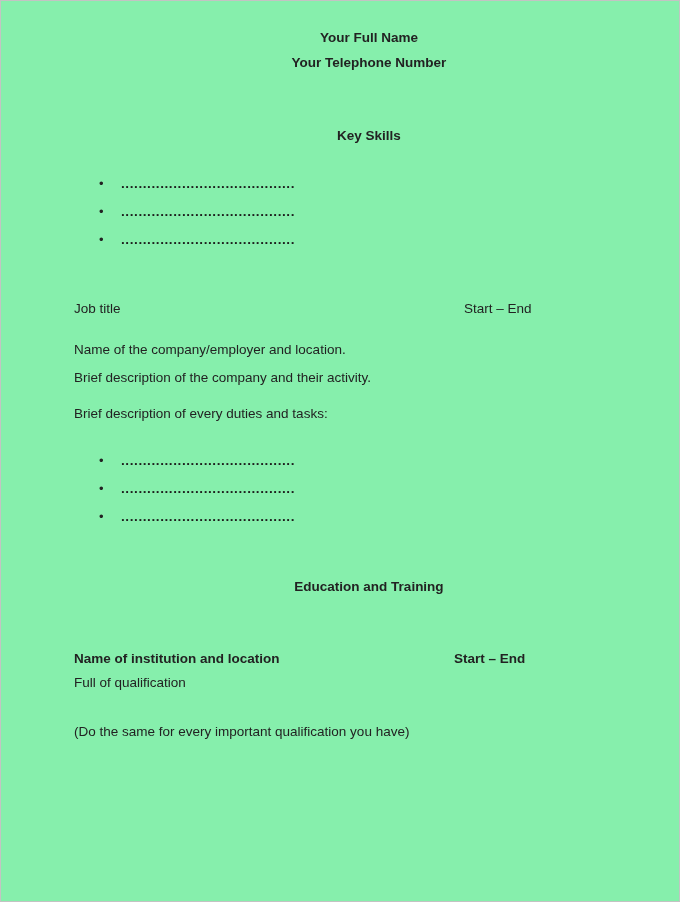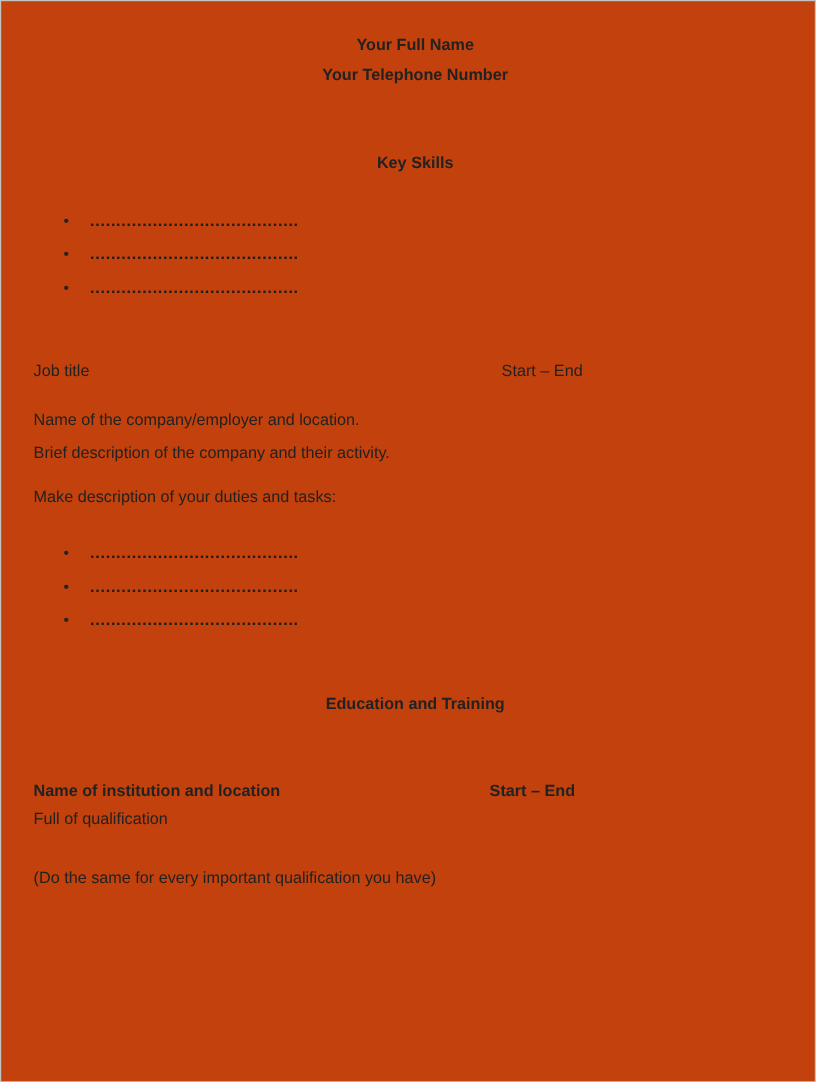--- a/index.html
+++ b/index.html
@@ -1,27 +1,27 @@
 <!DOCTYPE html>
 <html><head>
 <meta charset="utf-8">
 <style>
   * { margin: 0; padding: 0; box-sizing: border-box; }
   html, body { background: #ffffff; }
   .page {
     position: relative;
     width: 680px;
     height: 902px;
-    background: #c2410c;
+    background: #86efac;
     border: 1px solid #c3c3c3;
     font-family: "Liberation Sans", sans-serif;
     font-size: 13.5px;
     line-height: 18px;
     color: #222222;
-    padding: 0 15px 0 27px;
+    padding: 0 15px 0 73px;
     overflow: hidden;
   }
   .centered { text-align: center; }
   .bold { font-weight: bold; }
   .doc-name    { margin-top: 28px; }
   .doc-phone   { margin-top: 7px; }
   .h-skills    { margin-top: 55px; }
   .skills-hint { margin-top: 30px; }
   ul.dotlist { list-style: none; margin-top: 25px; }
   ul.dotlist li {
@@ -82,21 +82,21 @@
   </ul>
 
 
   <div class="jobtitle-row">
     <span>Job title</span>
     <span class="date-range">Start – End</span>
   </div>
 
   <div class="company-line">Name of the company/employer and location.</div>
   <div class="activity-line">Brief description of the company and their activity.</div>
-  <div class="duties-line">Make description of your duties and tasks:</div>
+  <div class="duties-line">Brief description of every duties and tasks:</div>
 
   <ul class="dotlist duties">
     <li>
       <span class="bullet-glyph">•</span>
       <span class="dotline">........................................</span>
     </li>
     <li>
       <span class="bullet-glyph">•</span>
       <span class="dotline">........................................</span>
     </li>

